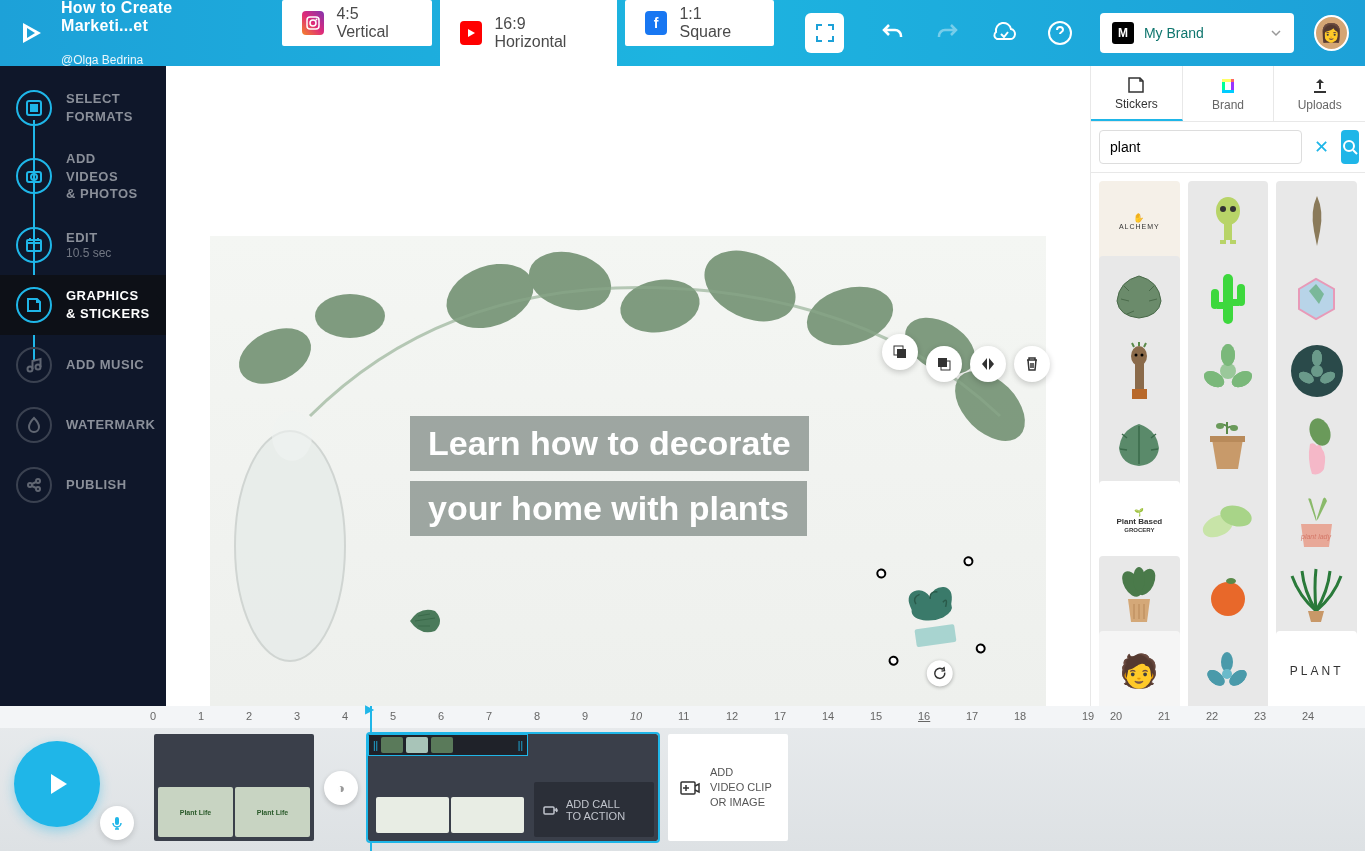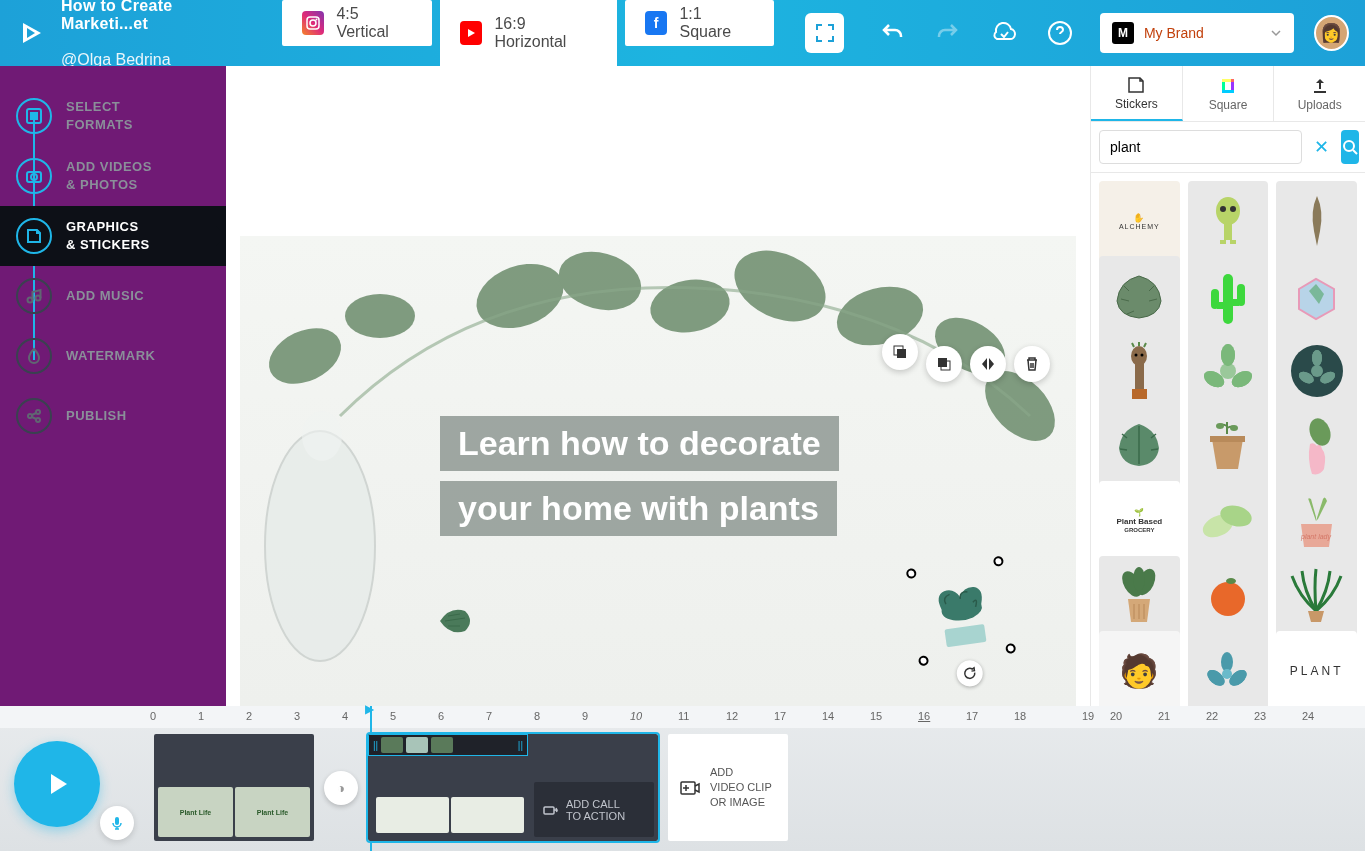--- a/index.html
+++ b/index.html
@@ -1,39 +1,39 @@
 <!DOCTYPE html>
 <html><head>
 <meta charset="utf-8">
 <style>
 *{margin:0;padding:0;box-sizing:border-box;font-family:-apple-system,BlinkMacSystemFont,"Segoe UI",Helvetica,Arial,sans-serif}
 body{width:1365px;height:851px;overflow:hidden;background:#f5f5f5}
 .header{height:66px;background:linear-gradient(90deg,#1da1d8 0%,#1db4e0 50%,#1da1d8 100%);display:flex;align-items:center;padding:0 16px;gap:8px}
 .logo{width:30px;height:30px;display:flex;align-items:center;justify-content:center;margin-right:8px}
 .title-block{color:#fff;margin-right:16px}
 .title-block .title{font-size:16px;font-weight:700;letter-spacing:.3px}
-.title-block .author{font-size:16px;opacity:.9;margin-top:18px}
+.title-block .author{font-size:12px;opacity:.9;margin-top:18px}
 .format-tabs{display:flex;gap:8px}
 .format-tab{background:#fff;height:46px;padding:0 20px;display:flex;align-items:center;gap:12px;border-radius:2px;cursor:pointer;font-size:16px;color:#4a4a4a}
 .format-tab.active{height:66px;border-radius:0}
 .format-icon{width:24px;height:24px;border-radius:4px;display:flex;align-items:center;justify-content:center;color:#fff;font-size:14px;font-weight:700}
 .format-icon.ig{background:linear-gradient(45deg,#f58529,#dd2a7b,#8134af)}
 .format-icon.yt{background:#ff0000}
 .format-icon.fb{background:#1877f2}
 .spacer{flex:1}
 .header-btn{width:40px;height:40px;border-radius:6px;display:flex;align-items:center;justify-content:center;cursor:pointer;color:#fff;border:2px solid rgba(255,255,255,.95)}
 .header-btn.plain{border:none}
 .fullscreen-btn{background:#fff;color:#1da1d8;border:none}
 .header-icons{display:flex;gap:16px;align-items:center;margin:0 12px}
 .brand-select{background:#fff;border-radius:4px;height:40px;width:200px;display:flex;align-items:center;padding:0 12px;gap:10px;cursor:pointer}
 .brand-select .m{background:#000;color:#fff;width:22px;height:22px;border-radius:3px;display:flex;align-items:center;justify-content:center;font-size:12px;font-weight:700}
-.brand-select .label{flex:1;font-size:14px;color:#c2410c}
+.brand-select .label{flex:1;font-size:14px;color:#0f766e}
 .avatar{width:36px;height:36px;border-radius:50%;background:#d4a574;border:2px solid #fff;margin-left:12px;overflow:hidden;display:flex;align-items:center;justify-content:center;font-size:18px}
 .main{display:flex;height:640px}
-.sidebar{width:226px;background:#701a75;padding-top:20px;position:relative}
+.sidebar{width:166px;background:#0f172a;padding-top:12px;position:relative}
 .step{display:flex;align-items:center;padding:12px 16px;gap:14px;cursor:pointer;color:#8a8f99;position:relative}
 .step.active{background:#0d1017;color:#fff}
 .step.active::after{content:"";position:absolute;right:-10px;top:50%;transform:translateY(-50%);border:10px solid transparent;border-left-color:#0d1017}
 .step-icon{width:36px;height:36px;border-radius:50%;border:2px solid #3a4150;display:flex;align-items:center;justify-content:center;flex-shrink:0;color:#606672}
 .step.done .step-icon{border-color:#1fb6e8;color:#1fb6e8}
 .step.active .step-icon{border-color:#1fb6e8;color:#1fb6e8;background:transparent}
 .step-label{font-size:13px;font-weight:700;letter-spacing:.5px;line-height:1.35}
 .step-sub{font-size:12px;font-weight:400;opacity:.8}
 .connector{position:absolute;left:33px;width:2px;background:#1fb6e8;z-index:0}
 .connector.c1{top:54px;height:240px}
@@ -174,20 +174,32 @@
     <div class="step done">
       <div class="step-icon">
           <svg width="18" height="18" viewBox="0 0 18 18" fill="none" stroke="currentColor" stroke-width="2">
             <rect x="2" y="5" width="14" height="10" rx="2"></rect>
             <circle cx="9" cy="10" r="3"></circle>
           </svg>
         </div>
       <div class="step-label" style="white-space:pre-line">ADD VIDEOS
 &amp; PHOTOS</div>
     </div>
+    <div class="step done">
+      <div class="step-icon">
+          <svg width="18" height="18" viewBox="0 0 18 18" fill="none" stroke="currentColor" stroke-width="2">
+            <rect x="2" y="4" width="14" height="11" rx="1"></rect>
+            <path d="M2 7h14M5 4V2M13 4V2"></path>
+          </svg>
+        </div>
+      <div>
+        <div class="step-label">EDIT</div>
+        <div class="step-sub">10.5 sec</div>
+      </div>
+    </div>
     <div class="step active done">
       <div class="step-icon">
           <svg width="18" height="18" viewBox="0 0 18 18" fill="none" stroke="currentColor" stroke-width="2">
             <path d="M3 3h9l3 3v9H3z"></path>
             <path d="M12 3v3h3"></path>
           </svg>
         </div>
       <div class="step-label" style="white-space:pre-line">GRAPHICS
 &amp; STICKERS</div>
     </div>
@@ -303,21 +315,21 @@
         <span>Stickers</span>
       </div>
       <div class="panel-tab">
         <svg width="20" height="20" viewBox="0 0 20 20">
             <rect x="4" y="3" width="3" height="14" fill="#0f9"></rect>
             <rect x="13" y="6" width="3" height="11" fill="#93f"></rect>
             <rect x="4" y="3" width="9" height="3" fill="#ff6"></rect>
             <rect x="4" y="14" width="12" height="3" fill="#0cf"></rect>
             <rect x="13" y="3" width="3" height="3" fill="#f66"></rect>
           </svg>
-        <span>Square</span>
+        <span>Brand</span>
       </div>
       <div class="panel-tab">
         <svg width="20" height="20" viewBox="0 0 20 20" fill="#333">
             <path d="M10 3l4 4h-3v6H9V7H6zM4 15h12v2H4z"></path>
           </svg>
         <span>Uploads</span>
       </div>
     </div>
     <div class="search-row">
       <input class="search-input" value="plant" style="">

